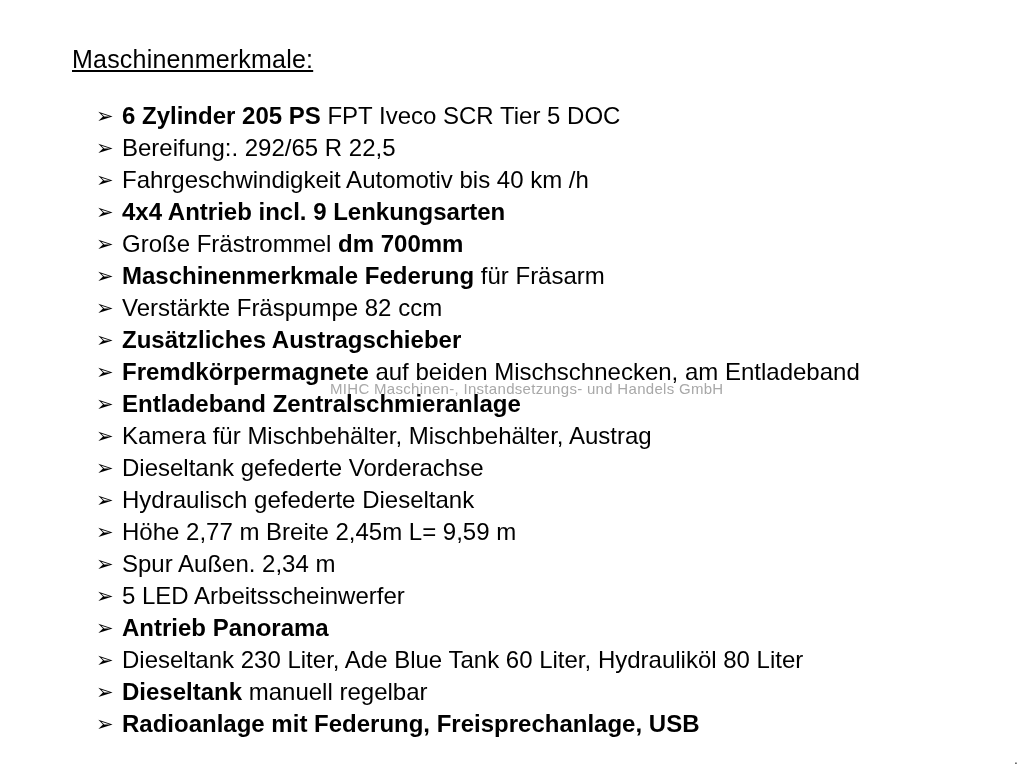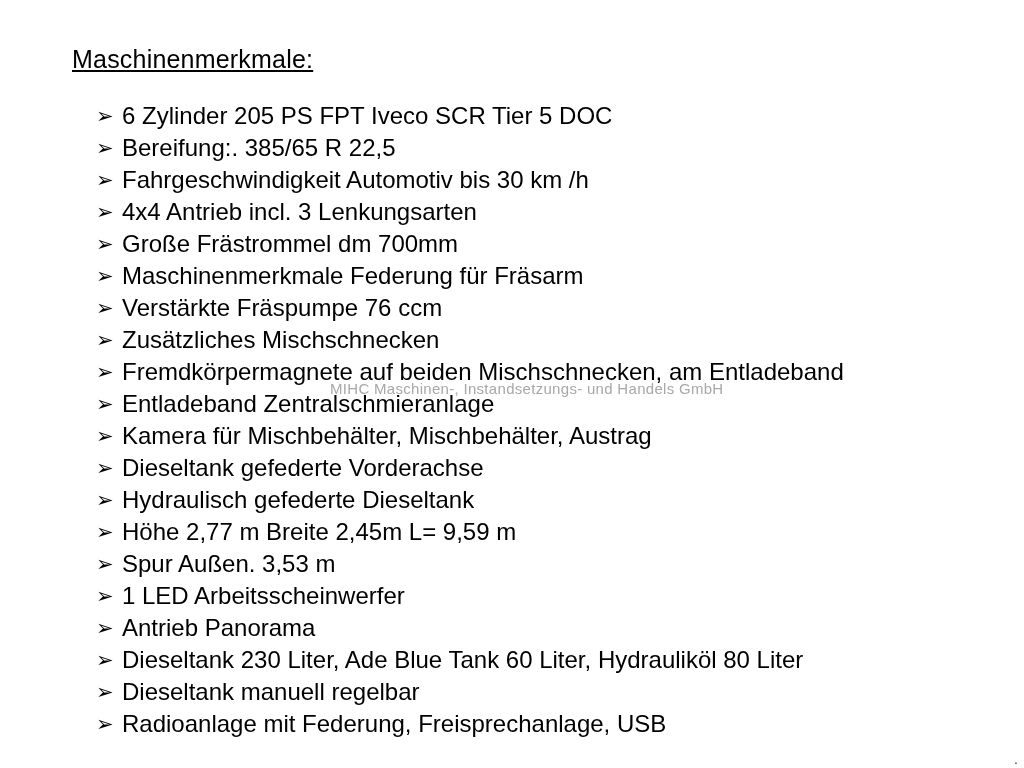--- a/index.html
+++ b/index.html
@@ -51,21 +51,21 @@
     font-size: 21px;
     line-height: 32px;
     color: #000;
     font-family: "DejaVu Sans", sans-serif;
   }
   .item-text {
     flex: 1 1 auto;
     white-space: normal;
   }
   .item-text b {
-    font-weight: normal;
+    font-weight: bold;
   }
   .watermark {
     position: absolute;
     left: 330px;
     top: 380px;
     font-size: 15px;
     color: #a8a8a8;
     letter-spacing: 0.3px;
     white-space: nowrap;
     font-family: "Liberation Sans", sans-serif;
@@ -86,45 +86,45 @@
 
   <div class="title">Maschinenmerkmale:</div>
 
   <div class="list">
       <div class="item">
         <span class="bullet">➢</span>
         <span class="item-text"><b>6 Zylinder 205 PS</b> FPT Iveco SCR Tier 5 DOC</span>
       </div>
       <div class="item">
         <span class="bullet">➢</span>
-        <span class="item-text">Bereifung:. 385/65 R 22,5</span>
+        <span class="item-text">Bereifung:. 292/65 R 22,5</span>
       </div>
       <div class="item">
         <span class="bullet">➢</span>
-        <span class="item-text">Fahrgeschwindigkeit Automotiv bis 30 km /h</span>
+        <span class="item-text">Fahrgeschwindigkeit Automotiv bis 40 km /h</span>
       </div>
       <div class="item">
         <span class="bullet">➢</span>
-        <span class="item-text"><b>4x4 Antrieb incl. 3 Lenkungsarten</b></span>
+        <span class="item-text"><b>4x4 Antrieb incl. 9 Lenkungsarten</b></span>
       </div>
       <div class="item">
         <span class="bullet">➢</span>
         <span class="item-text">Große Frästrommel <b>dm 700mm</b></span>
       </div>
       <div class="item">
         <span class="bullet">➢</span>
         <span class="item-text"><b>Maschinenmerkmale Federung</b> für Fräsarm</span>
       </div>
       <div class="item">
         <span class="bullet">➢</span>
-        <span class="item-text">Verstärkte Fräspumpe 76 ccm</span>
+        <span class="item-text">Verstärkte Fräspumpe 82 ccm</span>
       </div>
       <div class="item">
         <span class="bullet">➢</span>
-        <span class="item-text"><b>Zusätzliches Mischschnecken</b></span>
+        <span class="item-text"><b>Zusätzliches Austragschieber</b></span>
       </div>
       <div class="item">
         <span class="bullet">➢</span>
         <span class="item-text"><b>Fremdkörpermagnete</b> auf beiden Mischschnecken, am Entladeband</span>
       </div>
       <div class="item">
         <span class="bullet">➢</span>
         <span class="item-text"><b>Entladeband Zentralschmieranlage</b></span>
       </div>
       <div class="item">
@@ -138,25 +138,25 @@
       <div class="item">
         <span class="bullet">➢</span>
         <span class="item-text">Hydraulisch gefederte Dieseltank</span>
       </div>
       <div class="item">
         <span class="bullet">➢</span>
         <span class="item-text">Höhe 2,77 m  Breite 2,45m  L= 9,59 m</span>
       </div>
       <div class="item">
         <span class="bullet">➢</span>
-        <span class="item-text">Spur Außen. 3,53 m</span>
+        <span class="item-text">Spur Außen. 2,34 m</span>
       </div>
       <div class="item">
         <span class="bullet">➢</span>
-        <span class="item-text">1 LED Arbeitsscheinwerfer</span>
+        <span class="item-text">5 LED Arbeitsscheinwerfer</span>
       </div>
       <div class="item">
         <span class="bullet">➢</span>
         <span class="item-text"><b>Antrieb Panorama</b></span>
       </div>
       <div class="item">
         <span class="bullet">➢</span>
         <span class="item-text">Dieseltank 230 Liter, Ade Blue Tank 60 Liter, Hydrauliköl 80 Liter</span>
       </div>
       <div class="item">

